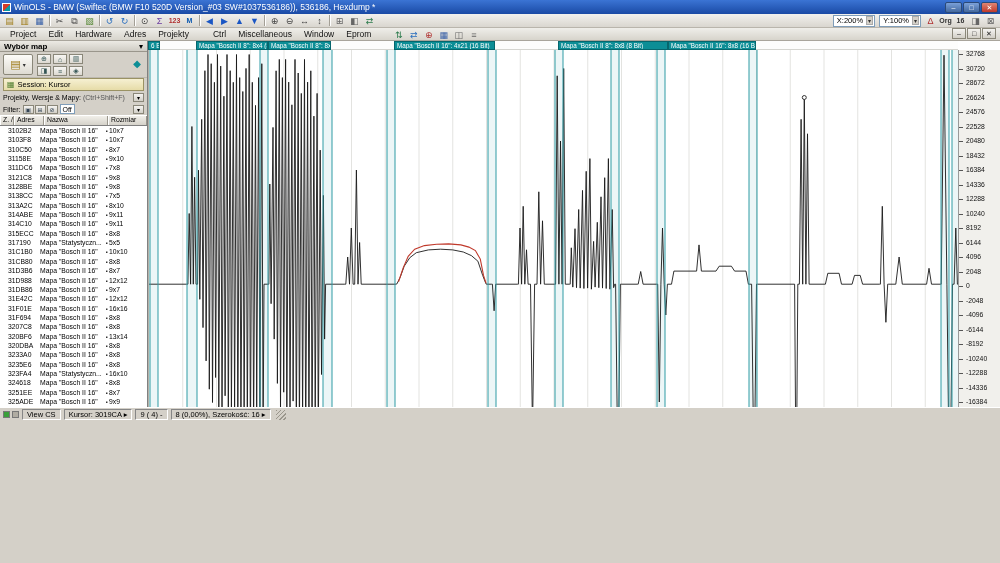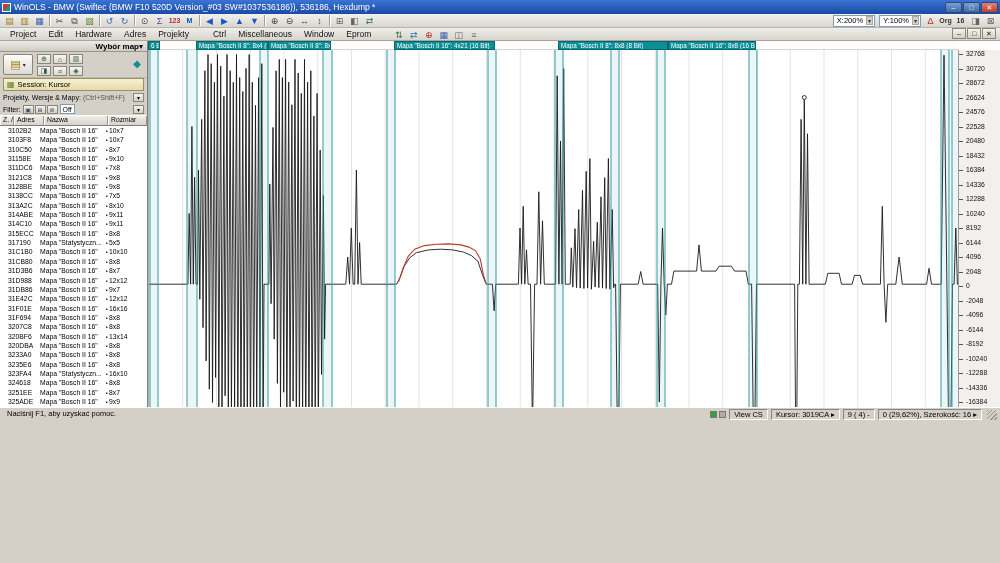--- a/index.html
+++ b/index.html
@@ -37,21 +37,21 @@
   .menu-item { padding:1px 6px; color:#111; }
   .menu-gap { margin-left:12px; }
   #menubar .mdi { margin-left:auto; display:flex; }
   .mdibtn { width:14px; height:11px; margin-left:1px; font-size:7px; line-height:9px; text-align:center;
     background:linear-gradient(#f4f3f0,#d2cfc7); border:1px solid #8a8779; color:#222; }
 
   
   #sidebar { position:absolute; left:0; top:41px; width:148px; bottom:14px;
     background:#d4d0c8; border-right:1px solid #808080; display:flex; flex-direction:column; overflow:hidden; }
   #panel-title { height:11px; background:linear-gradient(#eceae4,#cfccc4); border-bottom:1px solid #9a968c;
-    font-size:8px; font-weight:bold; padding:0 4px; display:flex; justify-content:flex-end; align-items:center; }
+    font-size:8px; font-weight:bold; padding:0 4px; display:flex; justify-content:space-between; align-items:center; }
   #panel-tools { height:26px; position:relative; border-bottom:1px solid #bdb9b0; }
   .bigbtn { position:absolute; left:3px; top:2px; width:30px; height:21px;
     background:linear-gradient(#fdfcf9,#dedbd2); border:1px solid #8a8779; border-radius:2px;
     font-size:11px; color:#a07d1c; display:flex; align-items:center; justify-content:center; }
   .bigbtn .drop { font-size:6px; color:#333; margin-left:2px; }
   .smallbtn { position:absolute; width:14px; height:10px; background:linear-gradient(#f7f6f3,#dcd9d1);
     border:1px solid #8a8779; font-size:7px; display:flex; align-items:center; justify-content:center; color:#355; }
   #leaf-icon { position:absolute; right:6px; top:6px; font-size:10px; color:#0c8e96; }
   #session-row { height:13px; margin:0 3px; background:linear-gradient(#f6f0d2,#e6dca8);
     border:1px solid #9a9264; font-size:7.5px; display:flex; align-items:center; padding:0 3px; gap:3px; }
@@ -724,25 +724,24 @@
           <span class="navarr">▶</span>
           <span class="navarr">»</span>
         </span>
       <span id="hscroll">
           <span id="hthumb"></span>
         </span>
     </div>
   </div>
 
   <div id="statusbar">
-    <span class="scell s-help">Naciśnij F1, aby uzyskać pomoc.</span>
     <span id="sind-wrap" style="display:flex;gap:2px;">
         <span class="sind" style="background: rgb(58, 160, 58);"></span>
         <span class="sind" style="background: rgb(176, 172, 162);"></span>
       </span>
     <span class="scell">View CS</span>
     <span class="scell">Kursor: 3019CA ▸</span>
     <span class="scell">9 (  4) -</span>
-    <span class="scell">0 (29,62%), Szerokość: 16 ▸</span>
+    <span class="scell">8 (0,00%), Szerokość: 16 ▸</span>
     <span id="grip"></span>
   </div>
 
 </div>
 
 </body></html>

